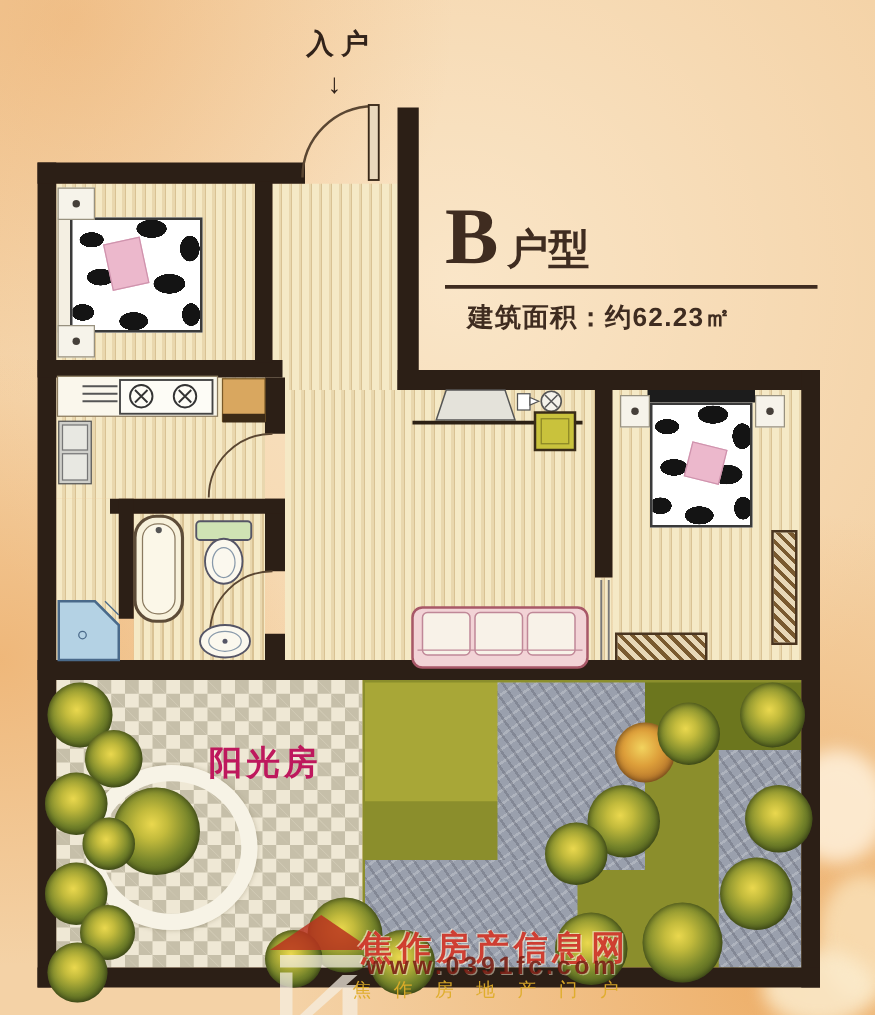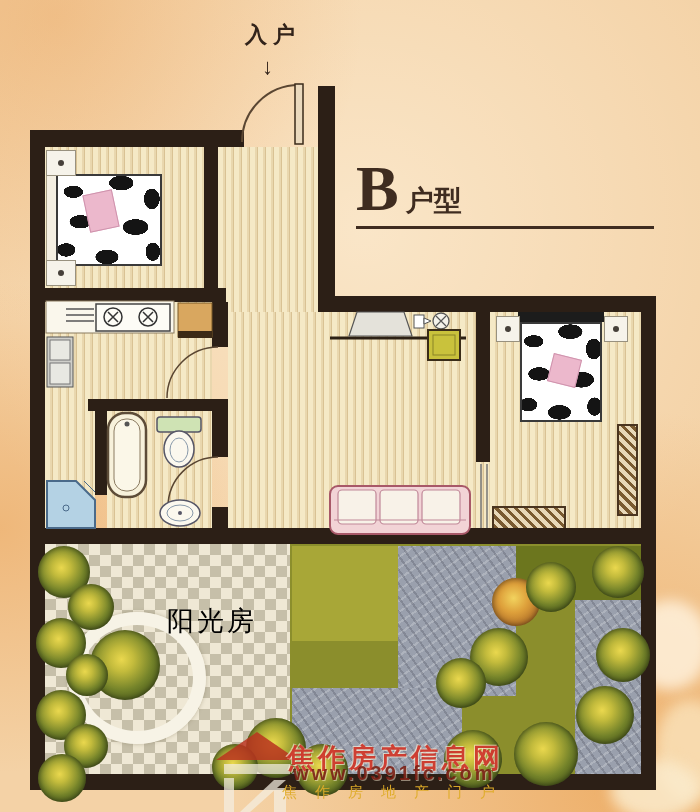--- a/index.html
+++ b/index.html
@@ -45,25 +45,25 @@
   .stand{position:absolute;background:#f6f3ea;border:1px solid #98917f;z-index:21;}
   .stand::after{content:"";position:absolute;left:50%;top:50%;width:6px;height:6px;margin:-3px 0 0 -3px;border-radius:50%;background:#46403a;}
   .hatch{position:absolute;z-index:22;border:2px solid #4a3520;
     background:repeating-linear-gradient(45deg,#7a5a30 0 3px,#e8d8b8 3px 7px);}
   .overlay{position:absolute;left:0;top:0;z-index:35;pointer-events:none;}
   .furn{z-index:20;}
   .label-cn{position:absolute;z-index:50;color:#32231a;font-weight:bold;}
   .title-wrap{position:absolute;left:356px;top:162px;width:298px;z-index:50;color:#3f2c20;}
   .title-row{display:flex;align-items:baseline;}
   .title-b{font-family:"Liberation Serif","DejaVu Serif",serif;font-size:64px;font-weight:bold;line-height:.85;}
-  .title-suffix{font-size:28px;font-weight:bold;margin-left:7px;}
+  .title-suffix{font-size:33px;font-weight:bold;margin-left:7px;}
   .title-desc{font-size:20px;font-weight:bold;margin-left:15px;letter-spacing:1px;}
   .title-line{height:3px;background:#3f2c20;margin-top:6px;}
   .title-area{font-size:21px;font-weight:bold;margin-top:9px;padding-left:18px;letter-spacing:1px;}
-  .sunroom-label{position:absolute;left:167px;top:592px;z-index:50;color:#000000;font-size:27px;font-weight:normal;letter-spacing:3px;margin-top:11px;}
+  .sunroom-label{position:absolute;left:167px;top:592px;z-index:50;color:#be185d;font-size:27px;font-weight:bold;letter-spacing:3px;}
   .wm{position:absolute;z-index:60;}
   .wm-name{left:287px;top:740px;font-size:27px;font-weight:bold;letter-spacing:4px;color:rgba(203,40,28,.88);
     text-shadow:1px 1px 0 rgba(250,240,220,.65),-1px -1px 0 rgba(250,240,220,.65);}
   .wm-url{left:293px;top:762px;font-size:20px;font-weight:bold;letter-spacing:3px;color:rgba(120,26,16,.88);
     text-shadow:1px 1px 0 rgba(250,235,210,.5);}
   .wm-tag{left:282px;top:783px;font-size:15px;font-weight:normal;letter-spacing:18px;color:rgba(222,172,40,.95);}
   .blur-blob{position:absolute;border-radius:50%;filter:blur(7px);z-index:5;}
 </style>
 </head>
 <body>
@@ -223,20 +223,23 @@
   <div class="label-cn" style="left:245px;top:20px;font-size:22px;letter-spacing:6px;">入户</div>
   <div class="label-cn" style="left:262px;top:54px;font-size:22px;">↓</div>
   <div class="sunroom-label">阳光房</div>
 
   <div class="title-wrap">
     <div class="title-row">
       <span class="title-b">B</span>
       <span class="title-suffix">户型</span>
     </div>
     <div class="title-line"></div>
+    <div class="title-area">
+      <span>建筑面积：</span><span>约62.23㎡</span>
+    </div>
   </div>
 
   <svg class="wm" style="left:210px;top:730px;" width="95" height="82" viewBox="0 0 95 82">
     <polygon points="47,2 6,30 88,30" fill="#b8321e" opacity="0.85"></polygon>
     <g fill="#f5efe2" opacity="0.72">
       <rect x="14" y="34" width="66" height="10"></rect>
       <rect x="14" y="48" width="10" height="34"></rect>
       <polygon points="30,82 64,50 76,50 40,82"></polygon>
       <rect x="64" y="58" width="12" height="24"></rect>
     </g>

